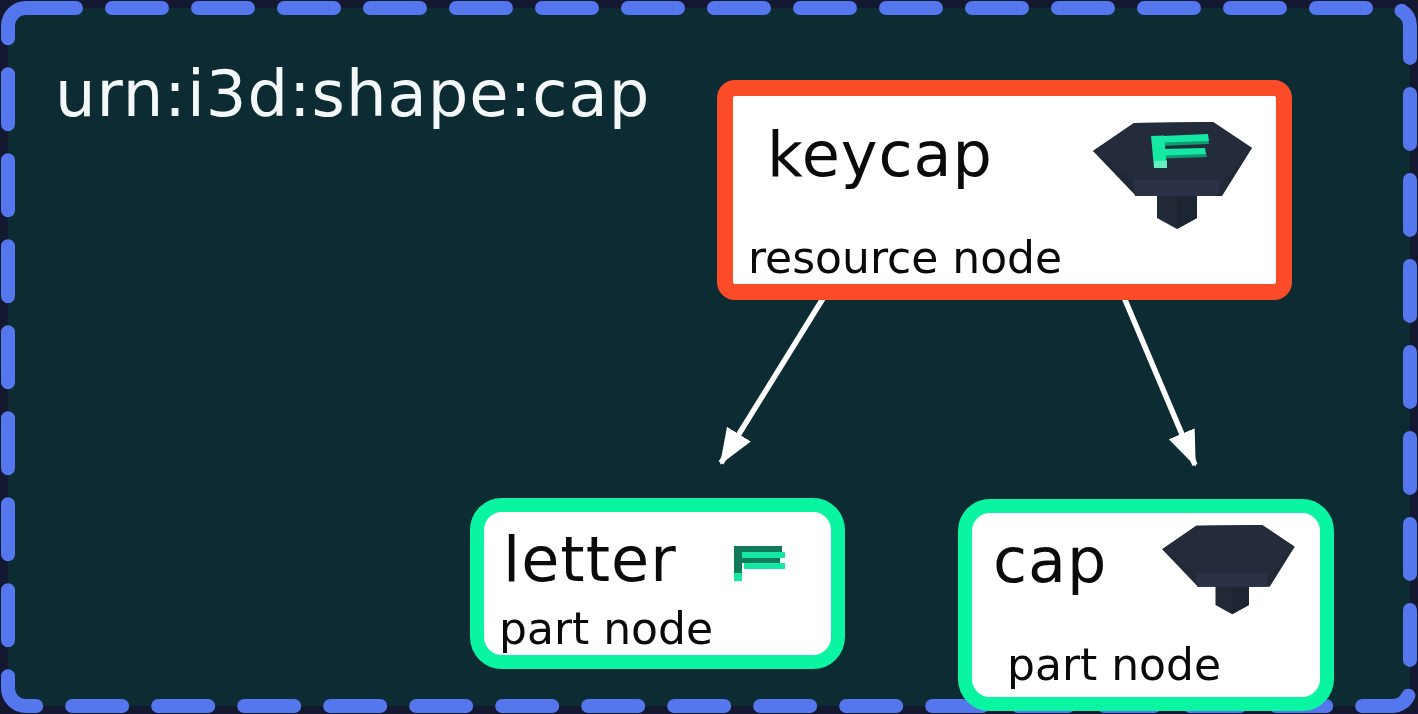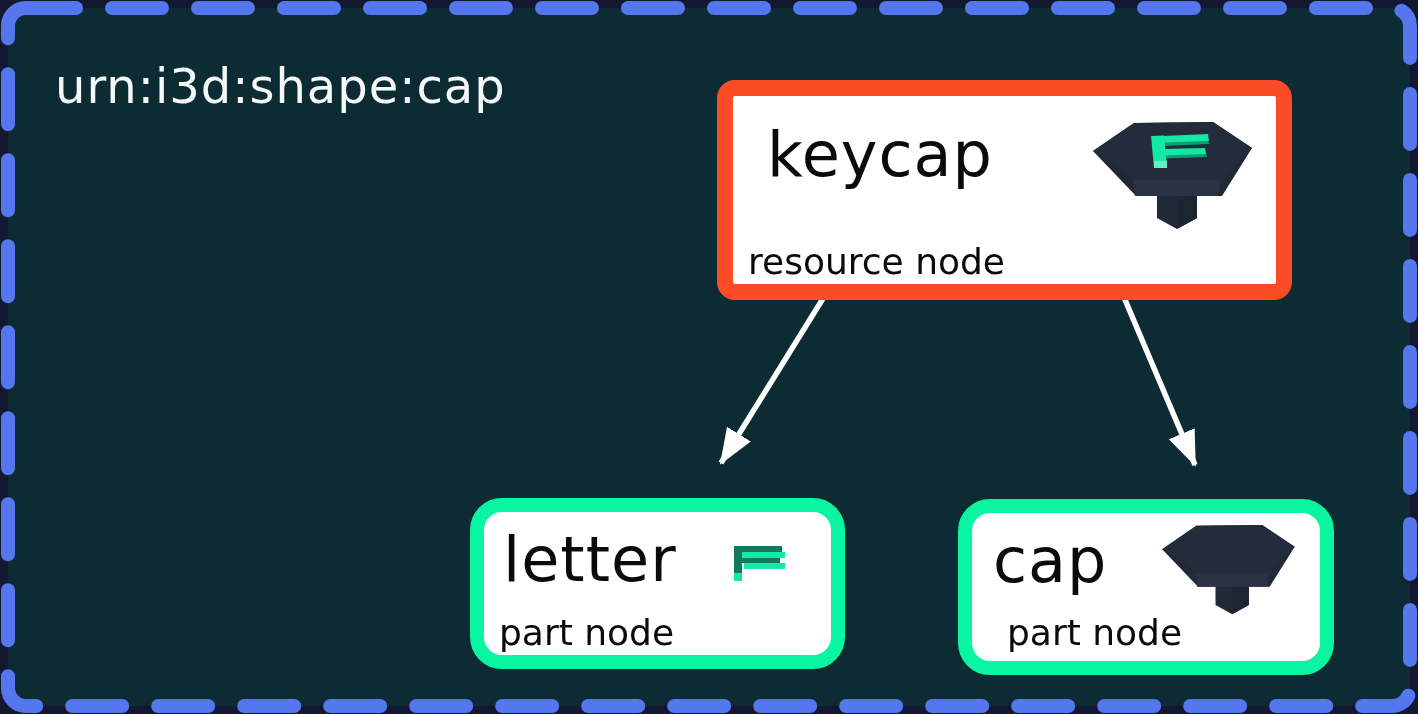--- a/index.html
+++ b/index.html
@@ -24,21 +24,21 @@
   .edge-line {
     stroke: var(--arrow, #ffffff);
     stroke-width: 5.5;
     fill: none;
   }
   .arrow-head { fill: var(--arrow, #ffffff); }
 
   .diagram-label {
     position: absolute;
     left: 55px; top: 62px;
-    font-size: 48px;
+    font-size: 64px;
     line-height: 1;
     letter-spacing: 1px;
     color: var(--label-color, #f5f8f8);
   }
 
   .node {
     position: absolute;
     background: var(--node-bg, #ffffff);
     box-sizing: border-box;
     margin-top: 30px;
@@ -55,36 +55,36 @@
     position: absolute;
     line-height: 1;
     font-size: 62px;
     letter-spacing: 1px;
     color: var(--title-color, #0a0a0a);
     white-space: nowrap;
   }
   .node-subtitle {
     position: absolute;
     line-height: 1;
-    font-size: 36px;
+    font-size: 44px;
     color: var(--title-color, #0a0a0a);
     white-space: nowrap;
   }
 
   #keycap-node { left: 717px; top: 50px;  width: 575px; height: 220px; }
   #keycap-node .node-title    { left: 34px; top: 28px; }
   #keycap-node .node-subtitle { left: 15px; bottom: 4px; }
   #keycap-node .node-icon     { position: absolute; right: 14px; top: 20px; }
 
   #letter-node { left: 470px; top: 468px; width: 375px; height: 171px; }
   #letter-node .node-title    { left: 19px; top: 17px; }
   #letter-node .node-subtitle { left: 15px; bottom: 4px; }
   #letter-node .node-icon     { position: absolute; left: 249px; top: 32px; }
 
-  #cap-node { left: 958px; top: 469px; width: 376px; height: 176px; }
+  #cap-node { left: 958px; top: 469px; width: 376px; height: 212px; }
   #cap-node .node-title    { left: 21px; top: 17px; }
   #cap-node .node-subtitle { left: 35px; bottom: 10px; }
   #cap-node .node-icon     { position: absolute; right: 17px; top: 7px; }
 
   
   .kc-body  { fill: var(--icon-body, #212836); }
   .kc-top   { fill: var(--icon-top, #242b3b); }
   .kc-band  { fill: var(--icon-band, #2b3247); }
   .kc-stem-shade { fill: var(--icon-stem-shade, #1e2532); }
   .kc-f-bright { fill: var(--green-bright, #15e8a2); }

